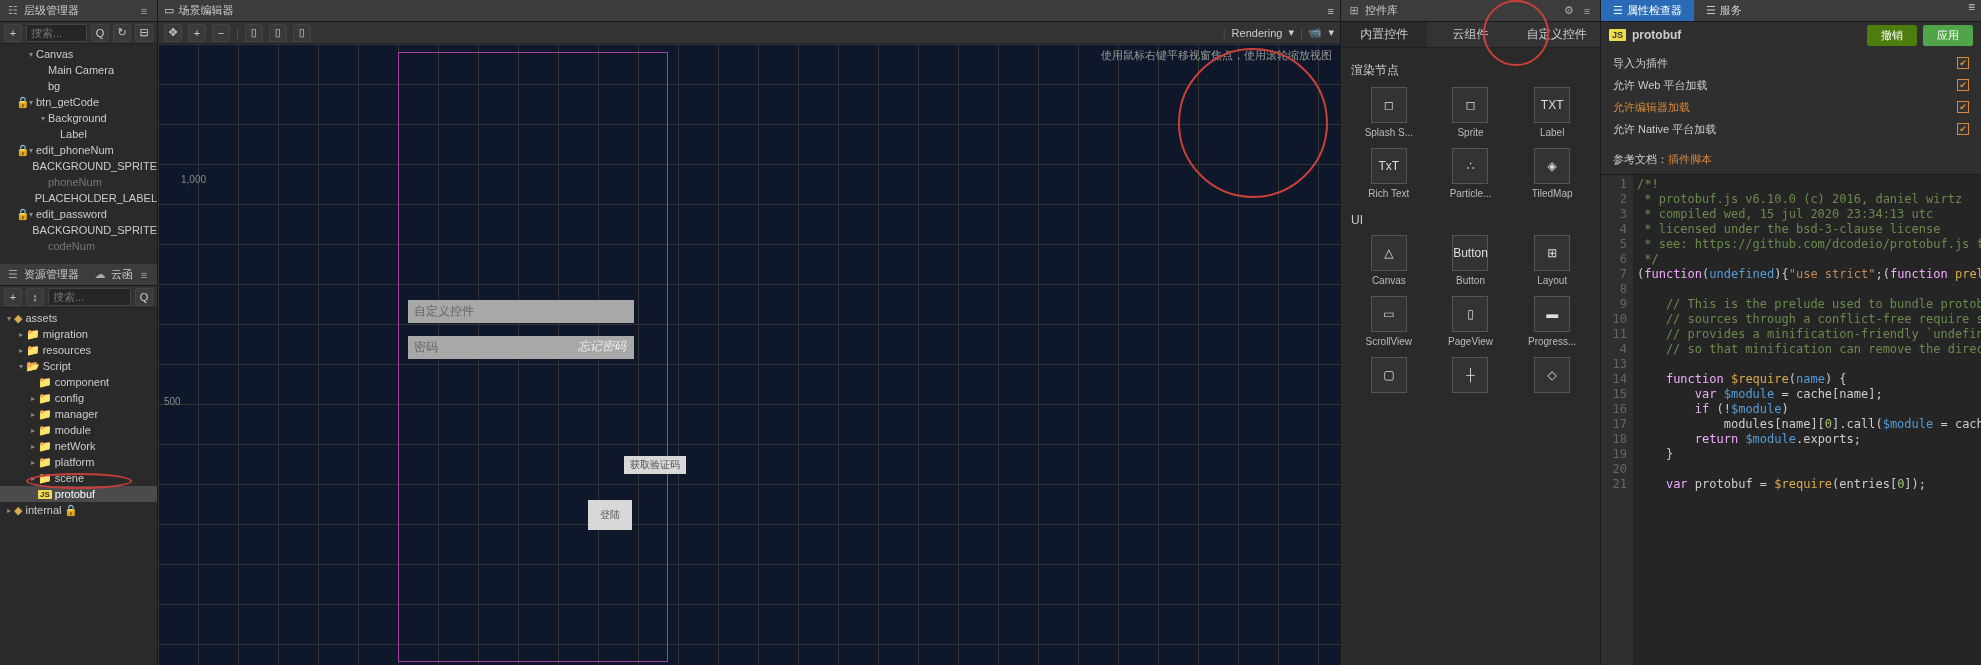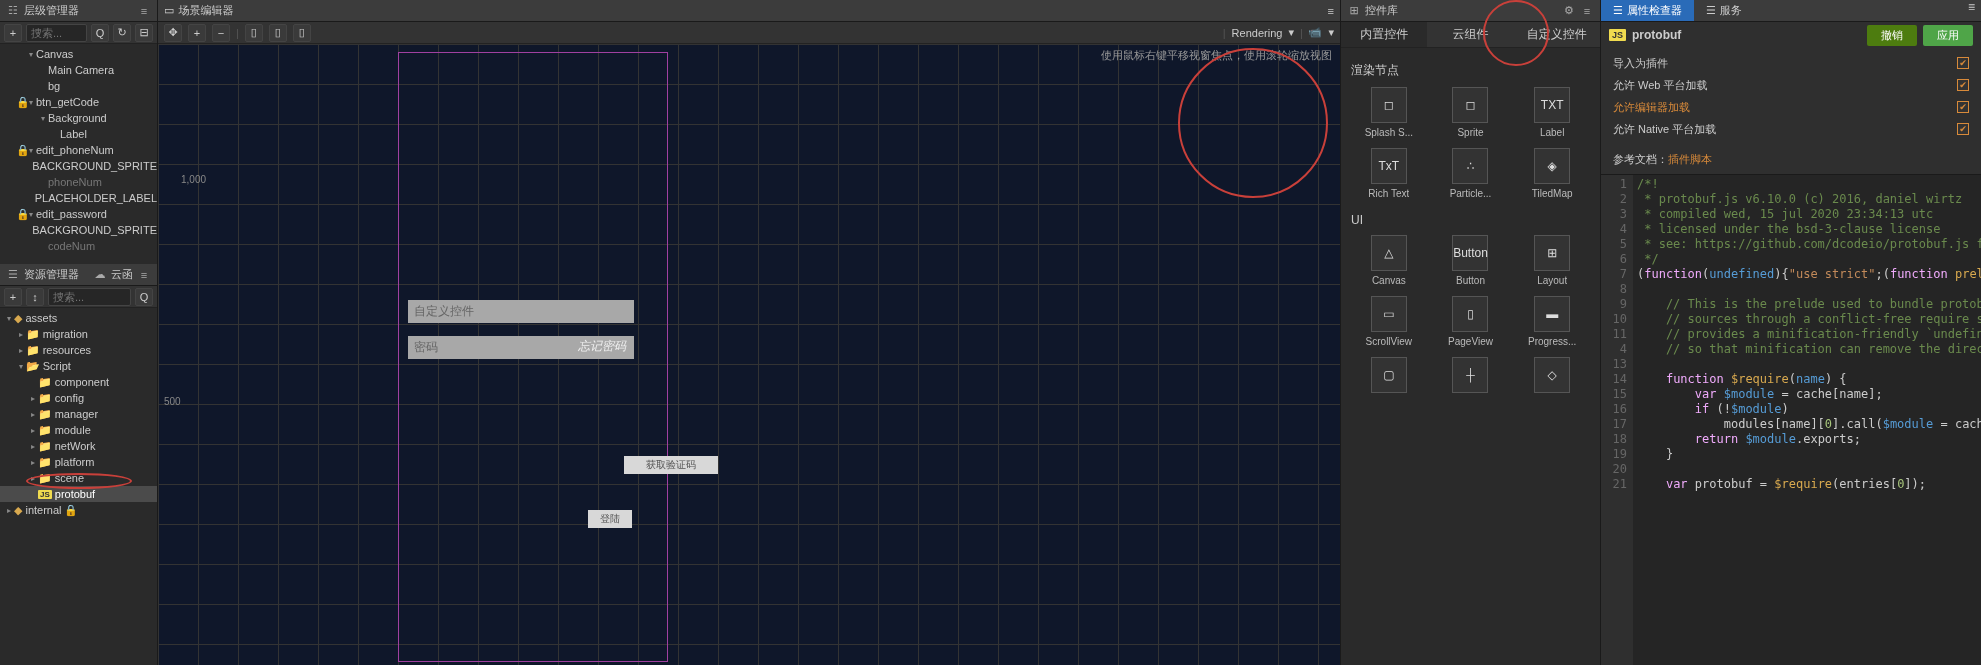--- a/index.html
+++ b/index.html
@@ -29,21 +29,21 @@
 .scene-top { height: 22px; background: #3c3c3c; display: flex; align-items: center; padding: 0 6px; border-bottom: 1px solid #1a1a1a; gap: 4px; font-size: 11px; }
 .scene-toolbar { height: 22px; background: #333; display: flex; align-items: center; padding: 0 6px; gap: 6px; font-size: 11px; border-bottom: 1px solid #222; }
 .scene-toolbar .spacer { flex: 1; }
 .scene-canvas { flex: 1; position: relative; background: #0f172a; overflow: hidden; }
 .grid { position: absolute; inset: 0; background-image: linear-gradient(#333 1px, transparent 1px), linear-gradient(90deg, #333 1px, transparent 1px); background-size: 40px 40px; }
 .ruler-label { position: absolute; font-size: 10px; color: #888; }
 .hint-text { position: absolute; top: 4px; right: 8px; font-size: 11px; color: #999; }
 .scene-outline { position: absolute; border: 1px solid #a040a0; }
 .sc-input { position: absolute; background: #a8a8a8; color: #666; font-size: 12px; padding: 3px 6px; }
 .sc-link { position: absolute; font-size: 12px; color: #eee; }
-.sc-btn-sm { position: absolute; background: #d8d8d8; color: #555; font-size: 10px; padding: 2px 22px; }
+.sc-btn-sm { position: absolute; background: #d8d8d8; color: #555; font-size: 10px; padding: 2px 6px; }
 
 .tabs { display: flex; height: 26px; background: #333; border-bottom: 1px solid #222; }
 .tab { flex: 1; display: flex; align-items: center; justify-content: center; font-size: 12px; color: #ccc; cursor: pointer; }
 .tab.active { background: #2a2a2a; }
 .comp-body { flex: 1; overflow: auto; padding: 8px 10px; }
 .comp-section-title { font-size: 12px; color: #ccc; margin: 6px 0 8px; }
 .comp-grid { display: grid; grid-template-columns: repeat(3, 1fr); gap: 10px 6px; }
 .comp-item { display: flex; flex-direction: column; align-items: center; gap: 4px; }
 .comp-icon { width: 36px; height: 36px; border: 1px solid #555; display: flex; align-items: center; justify-content: center; color: #ddd; font-size: 12px; background: #333; }
 .comp-label { font-size: 10px; color: #bbb; max-width: 70px; overflow: hidden; text-overflow: ellipsis; white-space: nowrap; }
@@ -278,21 +278,21 @@
       <div class="hint-text">使用鼠标右键平移视窗焦点，使用滚轮缩放视图</div>
       <div class="ruler-label" style="left:23px; top:130px;">1,000</div>
       <div class="ruler-label" style="left:6px; top:320px;margin-top:32px;">500</div>
       <div class="scene-outline" style="left:240px; top:8px; width:270px; height:610px;"></div>
       <div class="sc-input" style="left:250px; top:256px; width:226px;">自定义控件</div>
       <div class="sc-input" style="left:250px; top:292px; width:226px;">
         <span>密码</span>
       </div>
       <div class="sc-link" style="left:420px; top:294px;font-style:italic;">忘记密码</div>
       <div class="sc-btn-sm" style="left:466px; top:412px;">获取验证码</div>
-      <div class="sc-btn-sm" style="left:430px; top:466px; padding:2px 12px;">登陆</div>
+      <div class="sc-btn-sm" style="left:430px; top:456px; padding:8px 12px;">登陆</div>
     </div>
   </div>
 
   <div class="col-components">
     <div class="panel-header">
       <span class="icon">⊞</span>
       <span style="flex:1">控件库</span>
       <span class="icon">⚙</span>
       <span class="icon">≡</span>
     </div>

